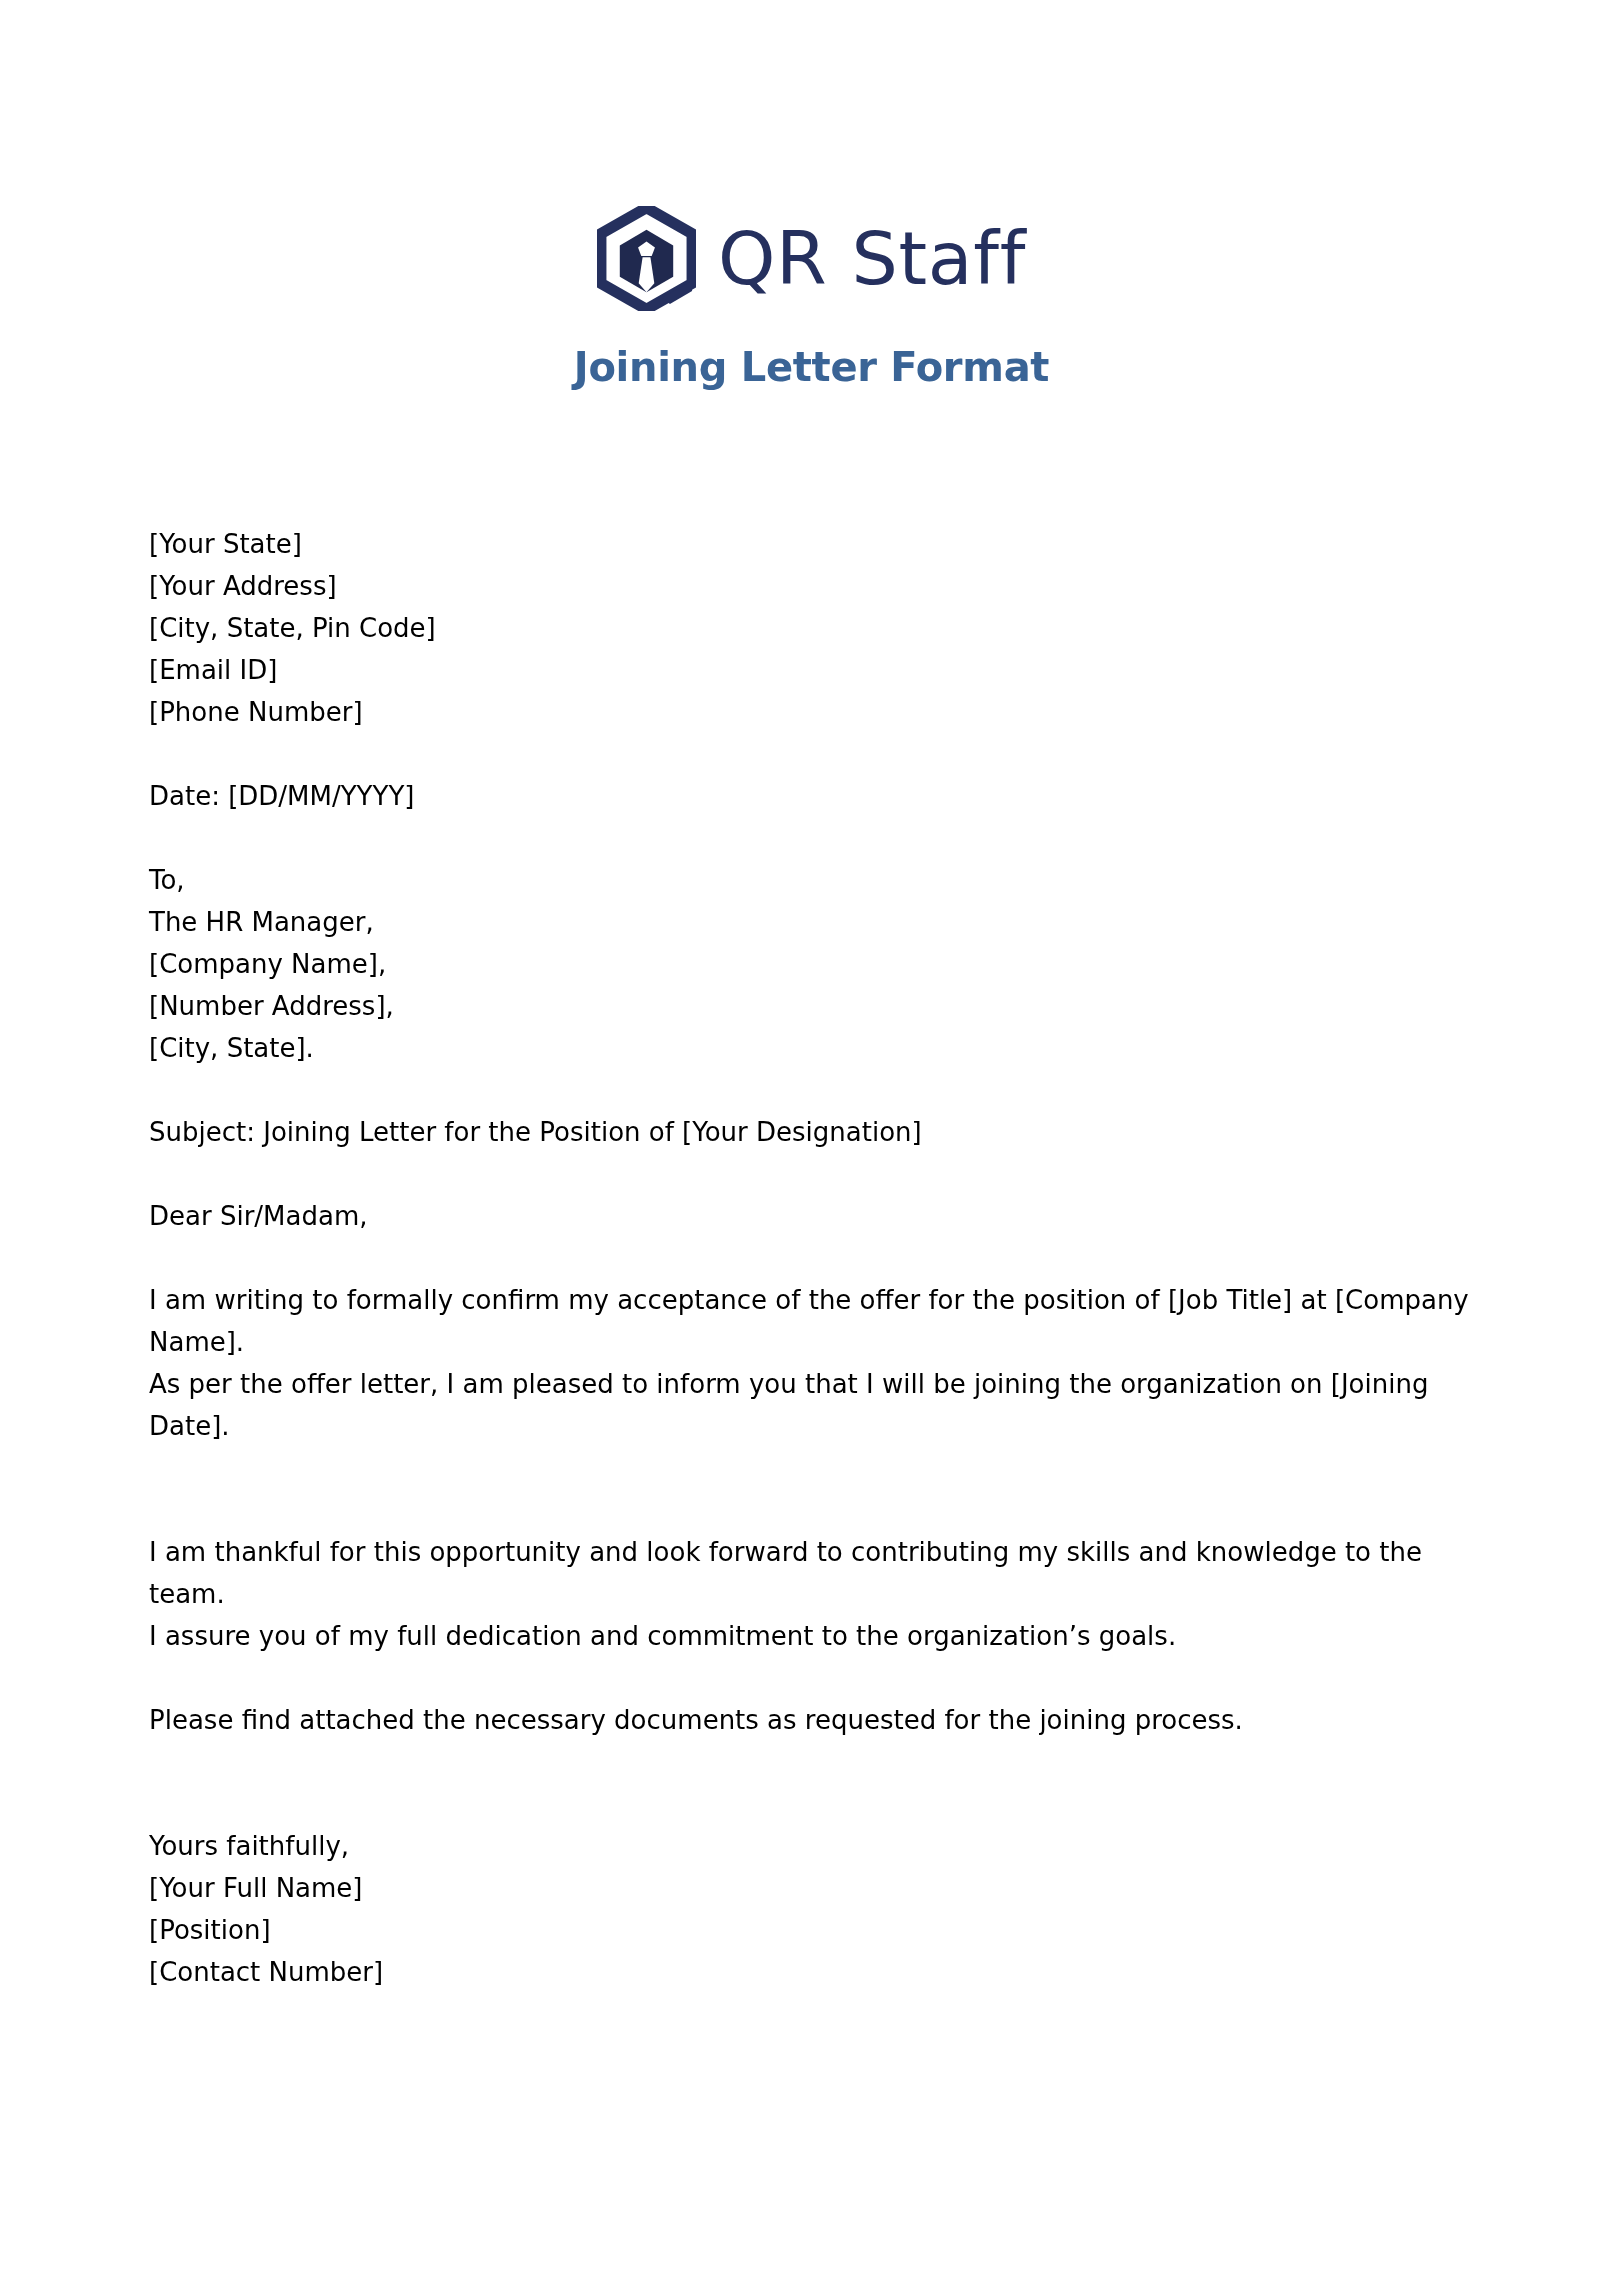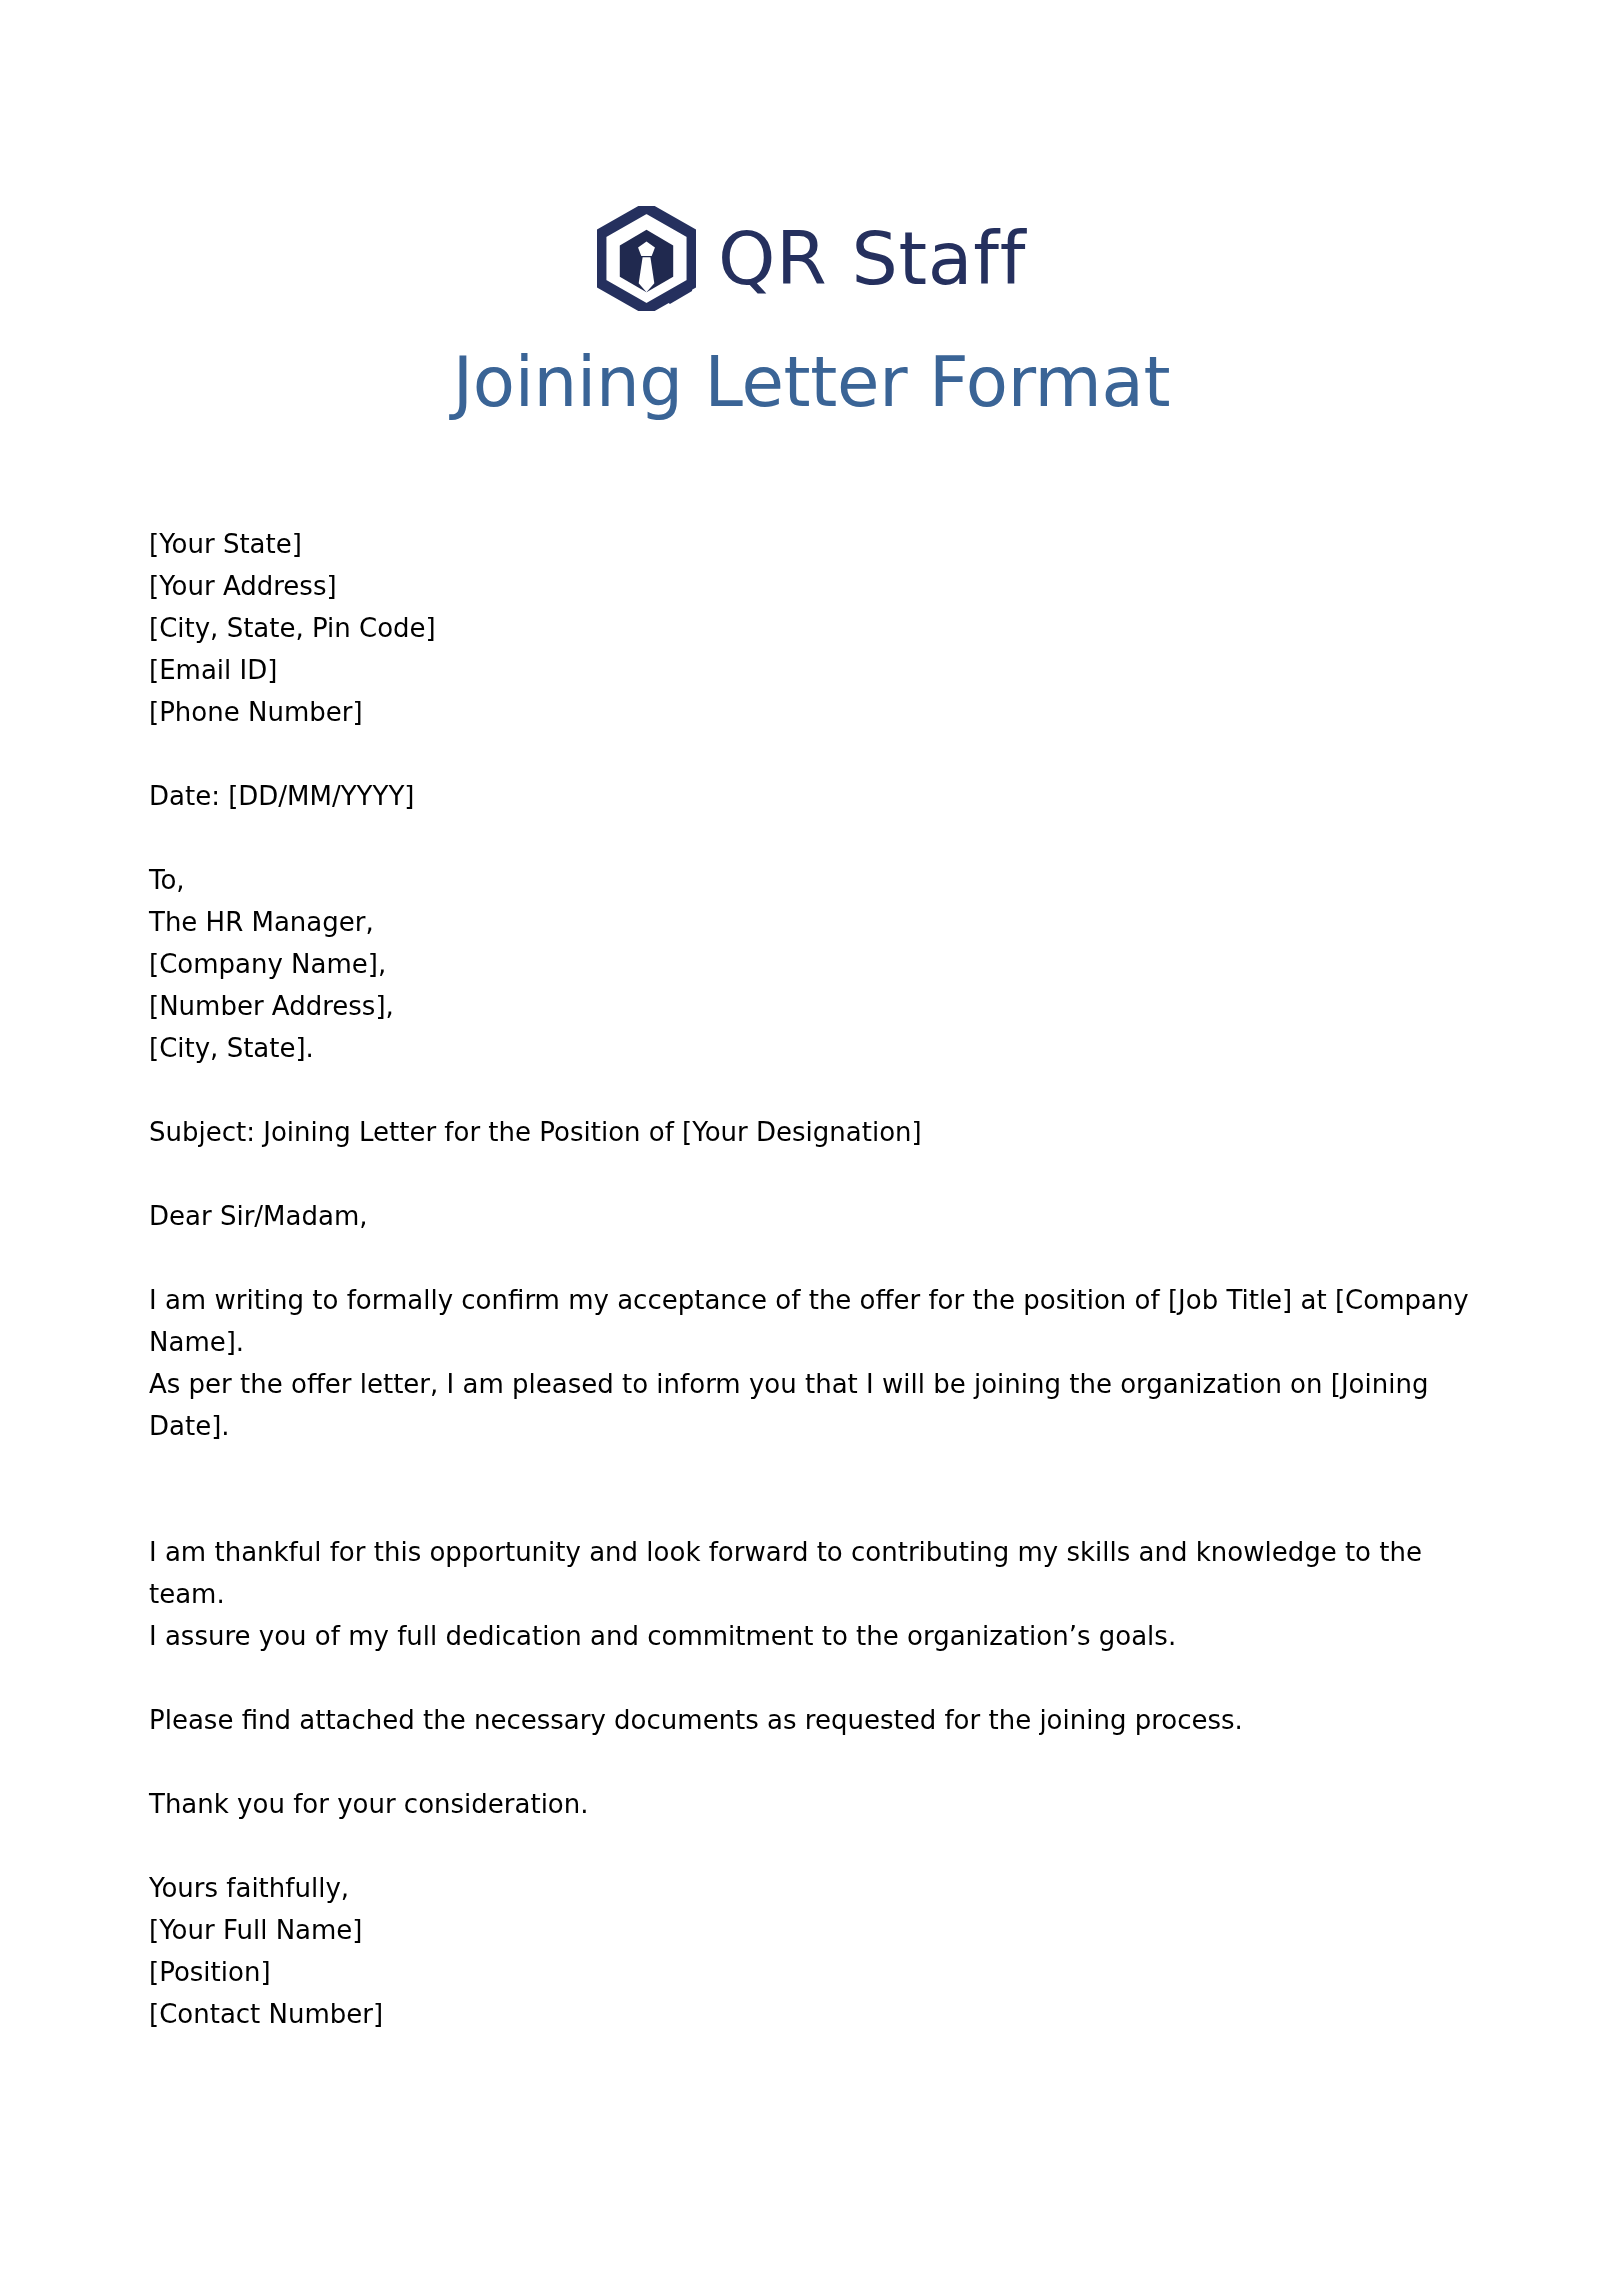--- a/index.html
+++ b/index.html
@@ -52,22 +52,22 @@
     font-weight: 400;
     letter-spacing: 0.7px;
     color: #25305e;
     line-height: 1;
     white-space: nowrap;
   }
 
   .doc-title {
     margin-top: 34px;
     font-family: "DejaVu Sans", sans-serif;
-    font-size: 69px;
-    font-weight: 400;
+    font-size: 40px;
+    font-weight: 700;
     color: #3a6496;
     letter-spacing: -0.3px;
     line-height: 1.1;
     white-space: nowrap;
   }
 
   
   .letter {
     position: absolute;
     left: 149px;
@@ -181,23 +181,20 @@
     </div>
 
     <div class="spacer-1"></div>
 
     <div class="para">
       <span class="line">Please find attached the necessary documents as requested for the joining process.</span>
     </div>
 
     <div class="spacer-1"></div>
 
-    <div class="para">
-      <span class="line">Thank you for your consideration.</span>
-    </div>
 
     <div class="spacer-1"></div>
 
     <div class="block">
       <span class="line">Yours faithfully,</span>
       <span class="line">[Your Full Name]</span>
       <span class="line">[Position]</span>
       <span class="line">[Contact Number]</span>
     </div>
 

